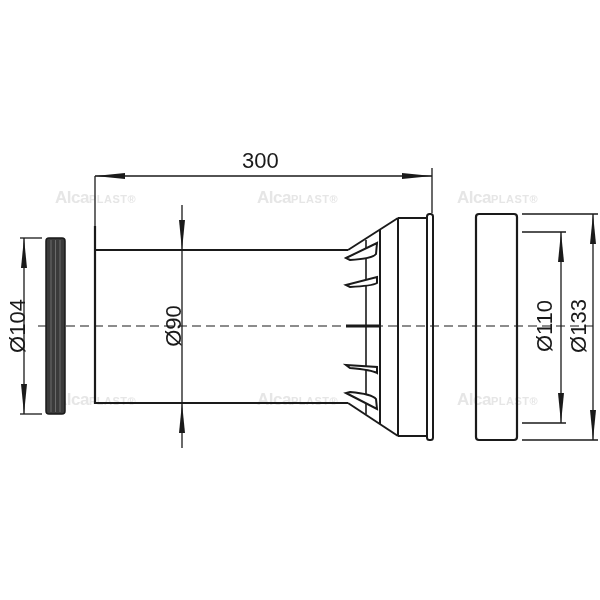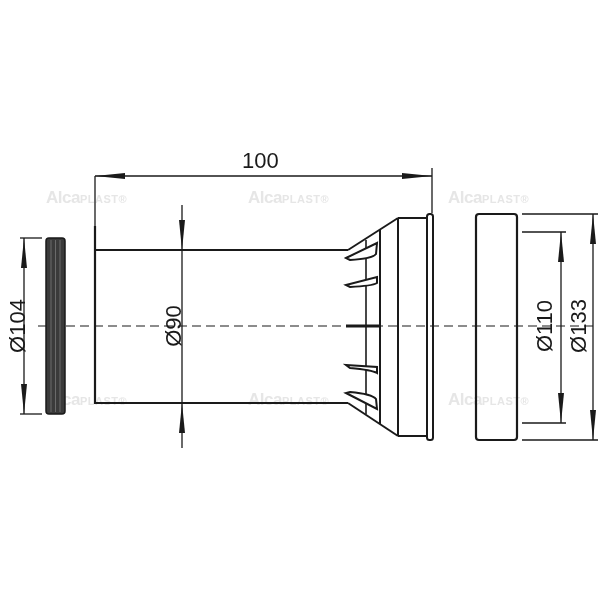--- a/index.html
+++ b/index.html
@@ -1,19 +1,19 @@
 <!DOCTYPE html>
 <html><head>
 <meta charset="utf-8">
 <style>
   html, body { margin:0; padding:0; background:#ffffff; }
   body { width:600px; height:600px; overflow:hidden; font-family:"Liberation Sans", sans-serif; }
   #canvas { position:relative; width:600px; height:600px; }
   svg { position:absolute; left:0; top:0; }
-  .wm { position:absolute; font-family:"Liberation Sans", sans-serif; font-weight:bold; color:#e6e6e6; font-size:17px; letter-spacing:-0.5px; white-space:nowrap; }
+  .wm { position:absolute; font-family:"Liberation Sans", sans-serif; font-weight:bold; color:#e6e6e6; font-size:17px; letter-spacing:-0.5px; white-space:nowrap;margin-left:9px; }
   .wm small { font-size:11px; letter-spacing:0.5px; }
   .dim { position:absolute; font-family:"Liberation Sans", sans-serif; color:#1a1a1a; font-size:22px; white-space:nowrap; }
   .rot { transform-origin:center center; transform:rotate(-90deg); }
 </style>
 </head>
 <body>
 
 <div id="canvas">
 
   <div class="wm" style="left:46px;top:188px;"><span>Alca</span><small>PLAST</small><small>®</small></div>
@@ -93,18 +93,18 @@
       <line x1="561" y1="232" x2="561" y2="423" stroke="#1a1a1a" stroke-width="1.3" marker-start="url(#arrL)" marker-end="url(#arrL)"></line>
     </g>
 
     <g>
       <line x1="522" y1="214" x2="598" y2="214" stroke="#1a1a1a" stroke-width="1.3"></line>
       <line x1="522" y1="440" x2="598" y2="440" stroke="#1a1a1a" stroke-width="1.3"></line>
       <line x1="593" y1="214" x2="593" y2="440" stroke="#1a1a1a" stroke-width="1.3" marker-start="url(#arrL)" marker-end="url(#arrL)"></line>
     </g>
   </svg>
 
-  <div class="dim" style="left:242px;top:148px;">100</div>
+  <div class="dim" style="left:242px;top:148px;">300</div>
   <div class="dim rot" style="left:-22px;top:313px;width:80px;text-align:center;">Ø104</div>
   <div class="dim rot" style="left:139px;top:313px;width:70px;text-align:center;">Ø90</div>
   <div class="dim rot" style="left:505px;top:313px;width:80px;text-align:center;">Ø110</div>
   <div class="dim rot" style="left:539px;top:313px;width:80px;text-align:center;">Ø133</div>
 </div>
 
 </body></html>

